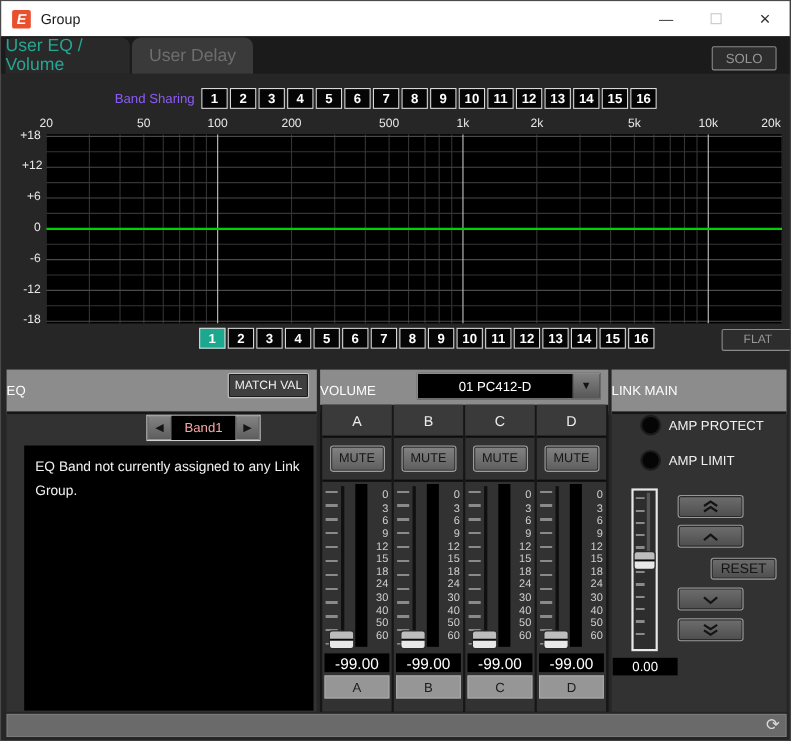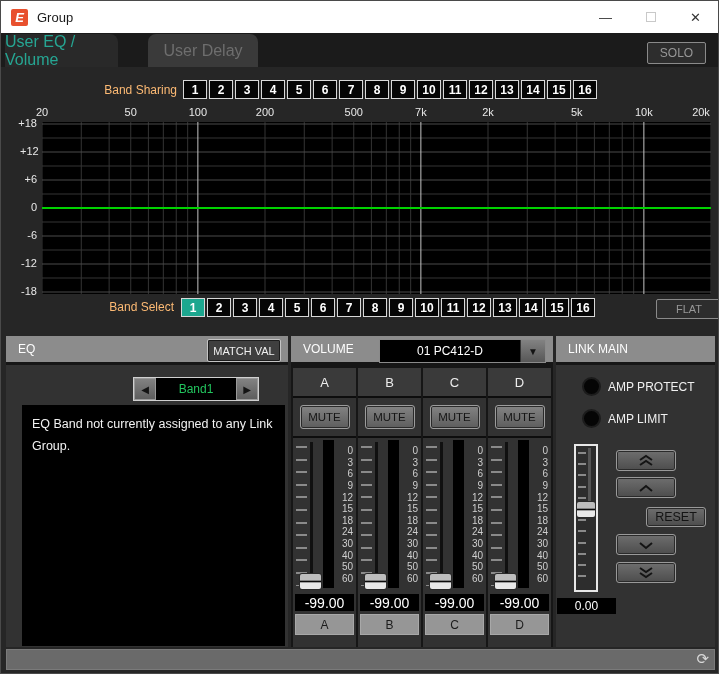--- a/index.html
+++ b/index.html
@@ -12,54 +12,54 @@
     font-weight:bold;font-style:italic;font-size:13px;display:flex;align-items:center;justify-content:center;}
   .app-title{margin-left:9px;font-size:13px;color:#1a1a1a;}
   .win-controls{margin-left:auto;display:flex;height:100%;}
   .win-btn{width:45px;height:100%;display:flex;align-items:center;justify-content:center;font-size:13px;color:#333;}
   .max-glyph{width:10px;height:10px;border:1px solid #c9c9c9;}
 
   
   .tabstrip{position:absolute;left:0;top:32px;width:100%;height:34px;background:#1b1b1b;}
   .tab{position:absolute;top:1px;height:33px;border-radius:8px 8px 0 0;display:flex;align-items:center;justify-content:center;font-size:16px;}
   .tab-active{left:4px;width:113px;background:#292929;color:#26a693;}
-  .tab-inactive{left:119px;width:110px;background:#3a3a3a;color:#6e6e6e;margin-left:28px;}
+  .tab-inactive{left:119px;width:110px;background:#3a3a3a;color:#6e6e6e;}
   .solo-btn{position:absolute;left:646px;top:41px;width:59px;height:22px;background:#2d2d2d;border:1px solid #8a8a8a;
     border-radius:2px;color:#979797;font-size:12px;display:flex;align-items:center;justify-content:center;}
 
   
-  .row-label{position:absolute;font-size:12px;color:#fdba74;text-align:right;}
+  .row-label{position:absolute;font-size:12px;color:#8b5cf6;text-align:right;}
   .band-row{position:absolute;display:flex;}
   .band-btn{width:24px;height:19px;margin-right:2px;background:#050505;border:1px solid #d8d8d8;color:#fff;
     font-size:12px;font-weight:600;display:flex;align-items:center;justify-content:center;}
   .band-btn.selected{background:#1ca78f;}
   .flat-btn{position:absolute;left:655px;top:298px;width:66px;height:20px;background:#2d2d2d;border:1px solid #8a8a8a;
     border-radius:2px;color:#979797;font-size:11px;display:flex;align-items:center;justify-content:center;}
 
   
   .plot{position:absolute;left:41px;top:121px;width:669px;height:172px;background:#000;}
   .freq-labels{position:absolute;left:41px;top:105px;width:669px;height:15px;}
   .freq-labels span{position:absolute;transform:translateX(-50%);font-size:11px;color:#e8e8e8;white-space:nowrap;}
   .db-labels{position:absolute;left:0;top:121px;width:36px;height:172px;}
   .db-labels div{position:absolute;right:0;width:36px;text-align:right;font-size:11px;color:#e8e8e8;}
 
   
   .panel-col{position:absolute;top:335px;height:311px;background:#323232;}
-  .panel-head{height:29px;background:#8c8c8c;display:flex;align-items:center;font-size:12px;color:#fdfdfd;
-    padding-left:12px;position:relative;border-bottom:3px solid #161616;}
+  .panel-head{height:41px;background:#8c8c8c;display:flex;align-items:center;font-size:12px;color:#fdfdfd;
+    position:relative;border-bottom:3px solid #161616;}
 
   
   .col-eq{left:5px;width:282px;}
   .matchval-btn{position:absolute;right:7px;top:3px;width:74px;height:23px;background:#3f3f3f;border:1px solid #c4c4c4;
     box-shadow:inset 0 0 0 1px #1c1c1c;border-radius:2px;color:#f0f0f0;font-size:11px;
     display:flex;align-items:center;justify-content:center;}
   .band-nav{position:absolute;left:127px;top:41px;height:24px;display:flex;border:1px solid #d0d0d0;background:#000;}
   .nav-arrow{width:22px;height:22px;background:linear-gradient(#828282,#5e5e5e);color:#141414;font-size:10px;
     display:flex;align-items:center;justify-content:center;border:1px solid #999;}
-  .band-name{width:80px;height:22px;color:#22c55e;font-size:12px;display:flex;align-items:center;justify-content:center;background:#000;}
+  .band-name{width:58px;height:22px;color:#fca5a5;font-size:12px;display:flex;align-items:center;justify-content:center;background:#000;}
   .eq-msg{position:absolute;left:16px;top:69px;width:263px;height:241px;background:#000;color:#f2f2f2;
     font-size:12.5px;line-height:1.75;padding:9px 10px;word-break:break-all;}
 
   
   .col-vol{left:290px;width:262px;background:#161616;}
   .dropdown{position:absolute;left:88px;top:3px;width:167px;height:24px;display:flex;border:1px solid #8a8a8a;background:#000;}
   .dd-value{flex:1;color:#fff;font-size:12px;display:flex;align-items:center;justify-content:center;}
   .dd-arrow{width:25px;background:linear-gradient(#828282,#575757);color:#141414;font-size:10px;
     display:flex;align-items:center;justify-content:center;border-left:1px solid #333;}
   .strips{position:absolute;left:0;top:32px;width:262px;height:279px;display:flex;gap:2px;padding:0 2px;background:#161616;}
@@ -150,21 +150,21 @@
       <div class="band-btn">15</div>
       <div class="band-btn">16</div>
     </div>
 
   <div class="freq-labels" id="freq-labels">
       <span style="left: 0px;">20</span>
       <span style="left: 88.7406px;">50</span>
       <span style="left: 155.87px;">100</span>
       <span style="left: 223px;">200</span>
       <span style="left: 311.741px;">500</span>
-      <span style="left: 378.87px;">7k</span>
+      <span style="left: 378.87px;">1k</span>
       <span style="left: 446px;">2k</span>
       <span style="left: 534.741px;">5k</span>
       <span style="left: 601.87px;">10k</span>
       <span style="left: 659px;">20k</span>
     </div>
   <div class="db-labels" id="db-labels">
       <div style="top: -5px;">+18</div>
       <div style="top: 23px; padding-left: 19px;">+12</div>
       <div style="top: 51px;">+6</div>
       <div style="top: 79px;">0</div>
@@ -209,21 +209,20 @@
         <line x1="0" y1="44" x2="669" y2="44" stroke="#343434" stroke-width="1"></line>
         <line x1="0" y1="30" x2="669" y2="30" stroke="#4a4a4a" stroke-width="1"></line>
         <line x1="0" y1="16" x2="669" y2="16" stroke="#343434" stroke-width="1"></line>
         <line x1="0" y1="2" x2="669" y2="2" stroke="#4a4a4a" stroke-width="1"></line>
         <line x1="155.8703109669322" y1="0" x2="155.8703109669322" y2="172" stroke="#c4c4c4" stroke-width="1"></line>
         <line x1="378.87031096693215" y1="0" x2="378.87031096693215" y2="172" stroke="#c4c4c4" stroke-width="1"></line>
         <line x1="601.8703109669322" y1="0" x2="601.8703109669322" y2="172" stroke="#c4c4c4" stroke-width="1"></line>
         <line x1="0" y1="86" x2="669" y2="86" stroke="#00d200" stroke-width="2"></line>
       </svg></div>
 
-  <div class="row-label" style="left:0;top:299px;width:173px;">Band Select</div>
   <div class="band-row" style="left:180px;top:297px;" id="band-select-row">
       <div class="band-btn selected">1</div>
       <div class="band-btn">2</div>
       <div class="band-btn">3</div>
       <div class="band-btn">4</div>
       <div class="band-btn">5</div>
       <div class="band-btn">6</div>
       <div class="band-btn">7</div>
       <div class="band-btn">8</div>
       <div class="band-btn">9</div>

